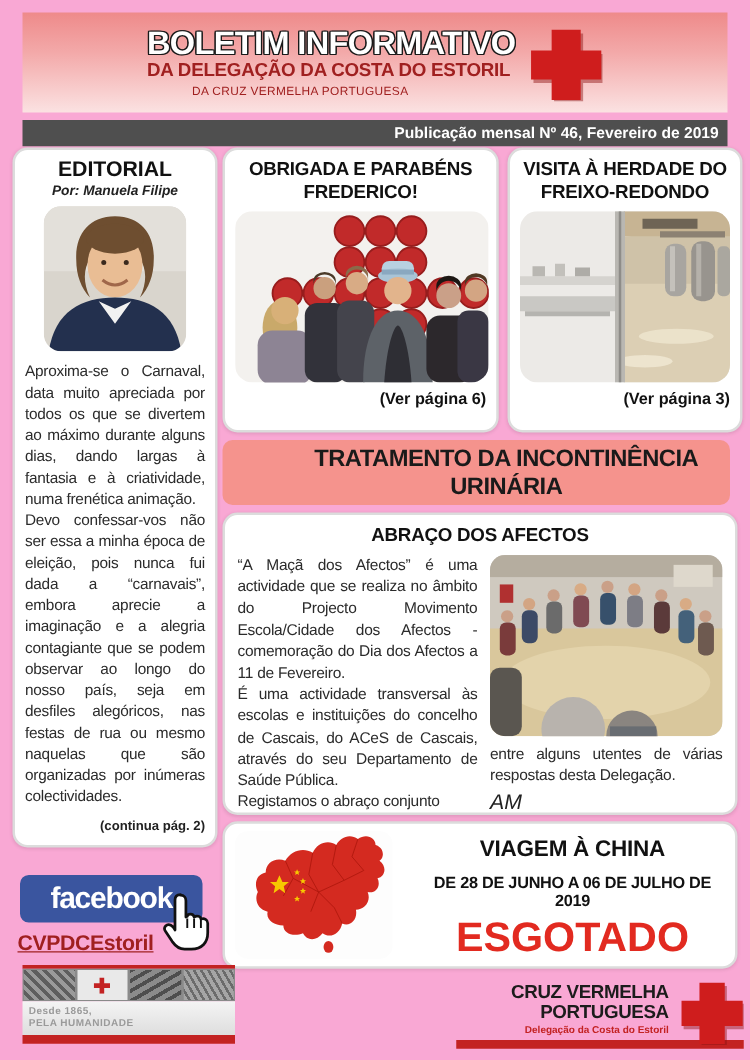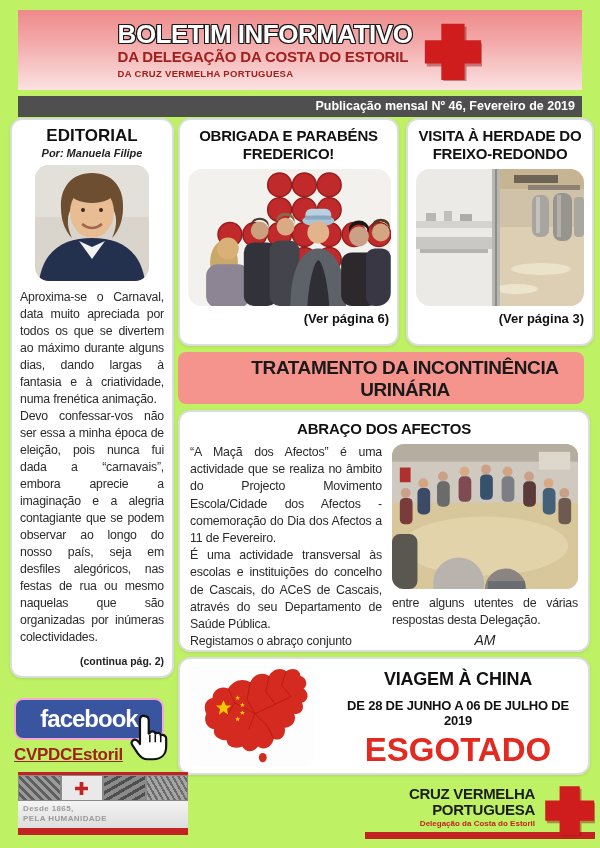--- a/index.html
+++ b/index.html
@@ -1,28 +1,28 @@
 <!DOCTYPE html>
 <html><head>
 <meta charset="utf-8">
 <style>
   html,body{margin:0;padding:0;background:#fff;}
-  #page{position:relative;width:600px;height:848px;background:#bef264;overflow:hidden;
+  #page{position:relative;width:600px;height:848px;background:#f9a8d4;overflow:hidden;
         font-family:"Liberation Sans",sans-serif;color:#222;}
 
   
   .masthead{position:absolute;left:18px;top:10px;width:564px;height:80px;
     background:linear-gradient(180deg,#ee8a8a 0%,#f3a9a9 40%,#fbe2e2 100%);}
   .masthead-inner{display:flex;align-items:center;justify-content:center;height:100%;gap:8px;}
   .mh-text{text-align:left;}
   .mh-title{font-size:26px;font-weight:bold;letter-spacing:-0.5px;color:#fff;line-height:1.02;
     text-shadow:-1px -1px 0 #1a1a1a,1px -1px 0 #1a1a1a,-1px 1px 0 #1a1a1a,1px 1px 0 #1a1a1a,
                  0 -1px 0 #1a1a1a,0 1px 0 #1a1a1a,-1px 0 0 #1a1a1a,1px 0 0 #1a1a1a;}
   .mh-sub{font-size:15px;font-weight:bold;color:#a02020;margin-top:1px;letter-spacing:-0.2px;}
-  .mh-org{font-size:9.5px;font-weight:bold;color:#a02020;margin-top:3px;letter-spacing:0.3px;}
+  .mh-org{font-size:9.5px;font-weight:normal;color:#a02020;margin-top:3px;letter-spacing:0.3px;margin-left:36px;}
   .issue-bar{position:absolute;left:18px;top:96px;width:564px;height:21px;background:#4f4f4f;
     color:#fff;font-size:12.5px;font-weight:bold;line-height:21px;text-align:right;
     padding-right:7px;box-sizing:border-box;}
 
   
   .card{position:absolute;background:#fff;border:2px solid #dcdcdc;border-radius:12px;
     box-sizing:border-box;box-shadow:0 1px 3px rgba(0,0,0,.10);}
 
   
   #editorial{left:10px;top:118px;width:164px;height:560px;padding:6px 8px;}
@@ -46,21 +46,21 @@
   .inc-title{font-size:19px;font-weight:bold;color:#1a1a1a;letter-spacing:-0.4px;padding-left:48px;}
   .inc-ref{font-size:12px;font-weight:bold;color:#1a1a1a;margin-top:1px;}
 
   
   #abraco{left:178px;top:410px;width:412px;height:242px;padding:8px 10px;}
   .ab-cols{display:flex;gap:10px;margin-top:6px;}
   .ab-left{flex:1;font-size:12.4px;line-height:17.2px;text-align:justify;color:#2b2b2b;letter-spacing:-0.2px;}
   .ab-right{width:186px;}
   .ab-photo{width:186px;height:145px;border-radius:12px;overflow:hidden;display:block;}
   .ab-caption{font-size:12.4px;line-height:17px;text-align:justify;margin-top:6px;color:#2b2b2b;letter-spacing:-0.2px;}
-  .ab-sig{font-size:14px;font-style:italic;text-align:center;margin-top:3px;color:#222;}
+  .ab-sig{font-size:17px;font-style:italic;text-align:left;margin-top:3px;color:#222;}
 
   
   #china{left:178px;top:657px;width:412px;height:118px;padding:6px 8px;display:flex;gap:22px;}
   .cn-mapbox{width:126px;height:102px;border-radius:10px;background:#fdfdfd;flex:none;}
   .cn-right{flex:1;text-align:center;padding-top:4px;}
   .cn-title{font-size:18px;font-weight:bold;color:#111;letter-spacing:-0.2px;}
   .cn-dates{font-size:13px;font-weight:bold;color:#111;margin-top:8px;letter-spacing:-0.2px;}
   .cn-status{font-size:33px;font-weight:bold;color:#e22a20;margin-top:3px;letter-spacing:0px;}
 
   

